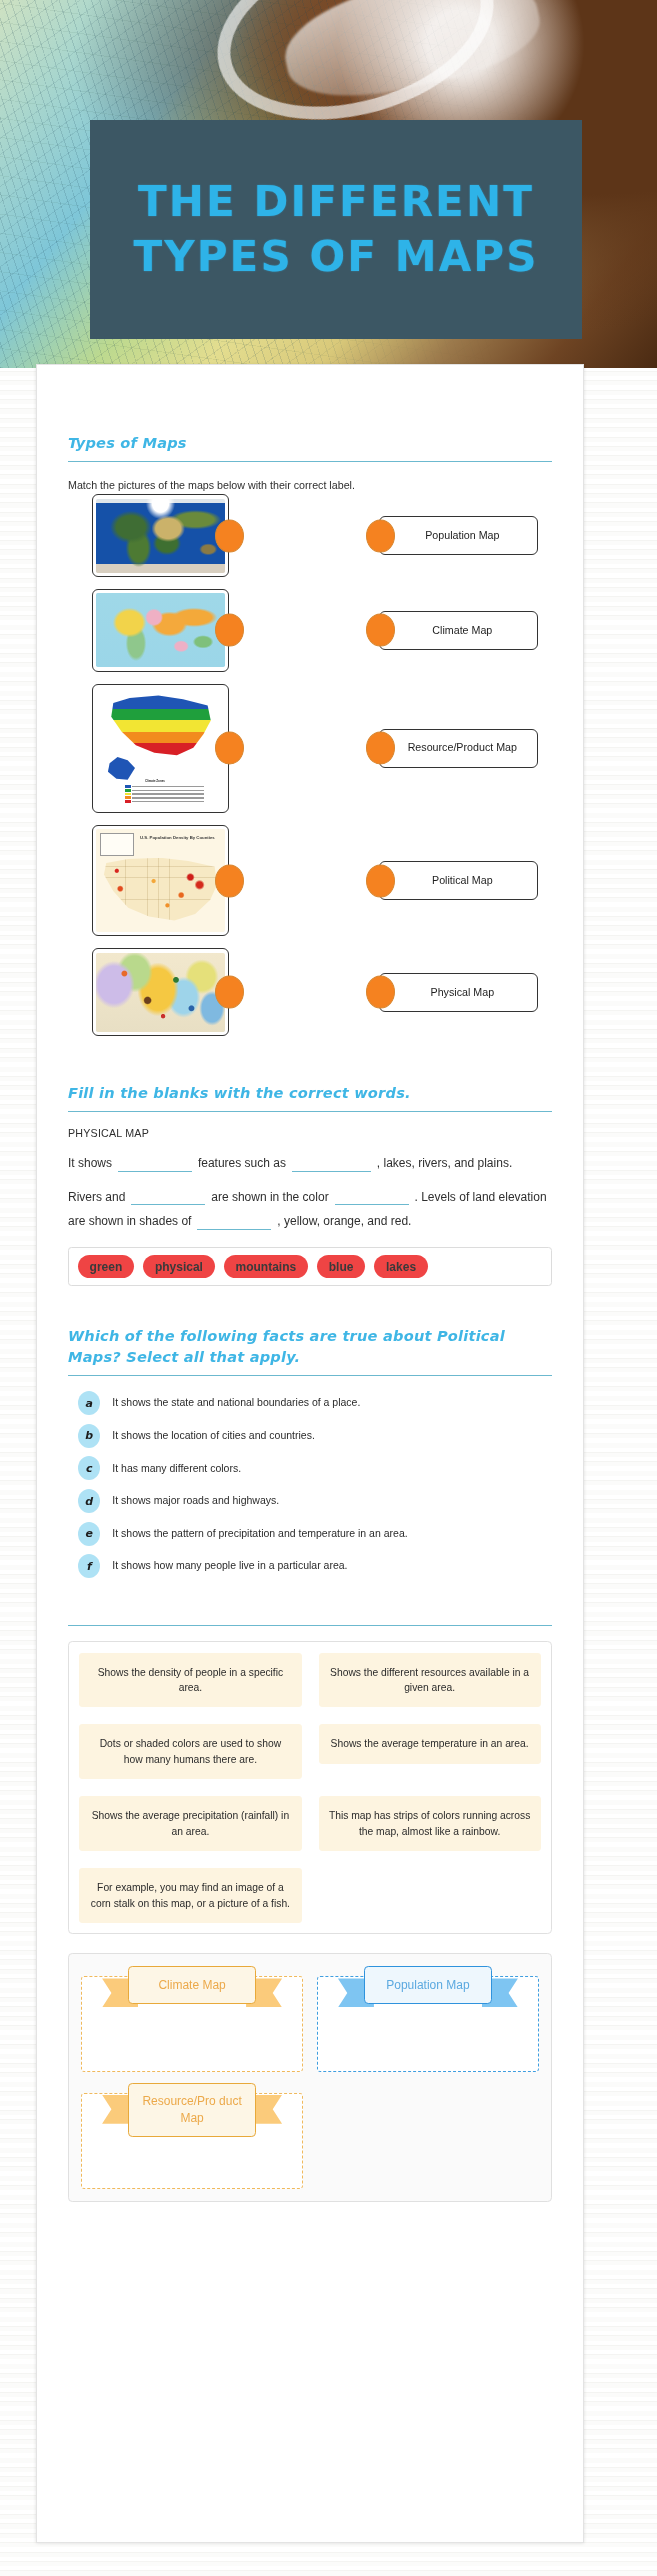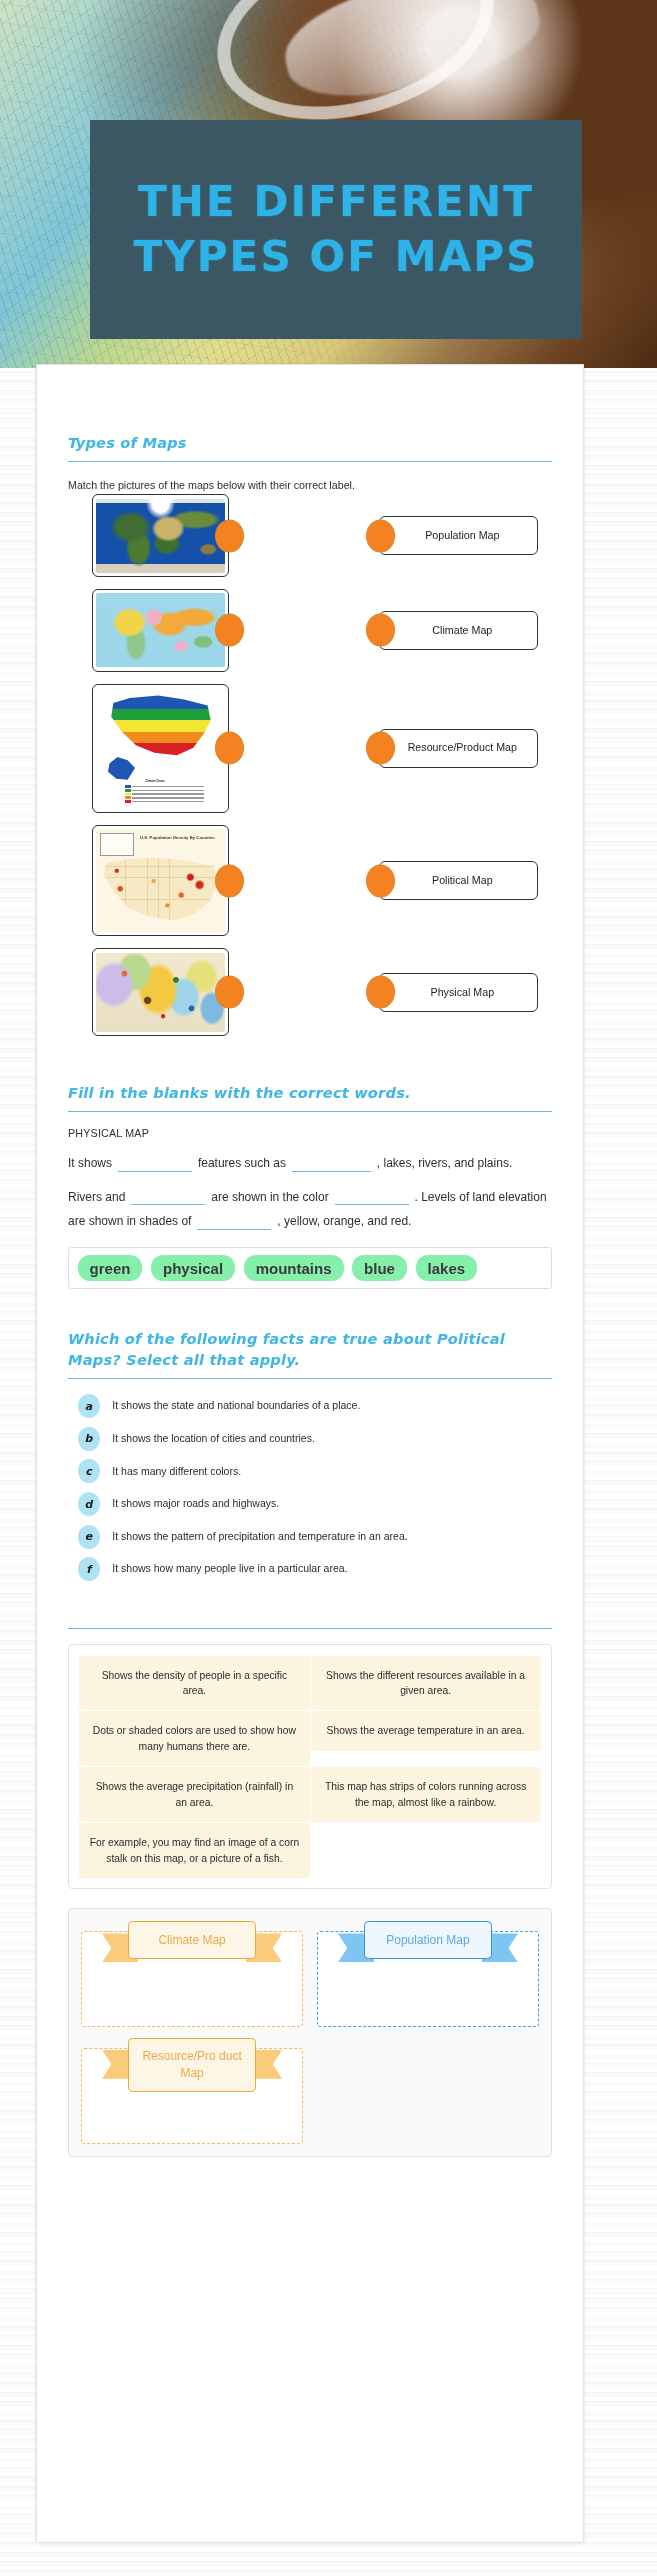--- a/index.html
+++ b/index.html
@@ -315,24 +315,24 @@
   .wordbank {
     border: 0.9px solid #dcdcdc;
     border-radius: 3.4px;
     padding: 6.9px 8.6px;
     display: flex;
     flex-wrap: wrap;
     gap: 8.6px;
     margin-top: 13.7px;
   }
   .chip {
-    background: #86efac;
+    background: #ef4444;
     border-radius: 12px;
     padding: 4.3px 12px;
-    font-size: 15px;
+    font-size: 12px;
     font-weight: 700;
     color: #3a3a3a;
     text-align: right;
   }
 
   
   .mc-list { display: flex; flex-direction: column; gap: 8.6px; padding-left: 10.3px; }
   .mc-item { display: flex; align-items: center; gap: 12px; }
   .mc-badge {
     width: 22px; height: 24px;
@@ -348,21 +348,21 @@
   }
   .mc-text { font-size: 10.5px; color: #2b2b2b; line-height: 1.5; }
 
   
   .sort-panel {
     border: 0.9px solid #e0e0e0;
     border-radius: 4.3px;
     padding: 10.3px;
     display: grid;
     grid-template-columns: 1fr 1fr;
-    gap: 1px;
+    gap: 17px;
     align-content: start;
   }
   .fact {
     background: #fdf4e0;
     border-radius: 3.4px;
     padding: 12px 10.3px;
     font-size: 10.3px;
     color: #2b2b2b;
     text-align: center;
     line-height: 1.5;

